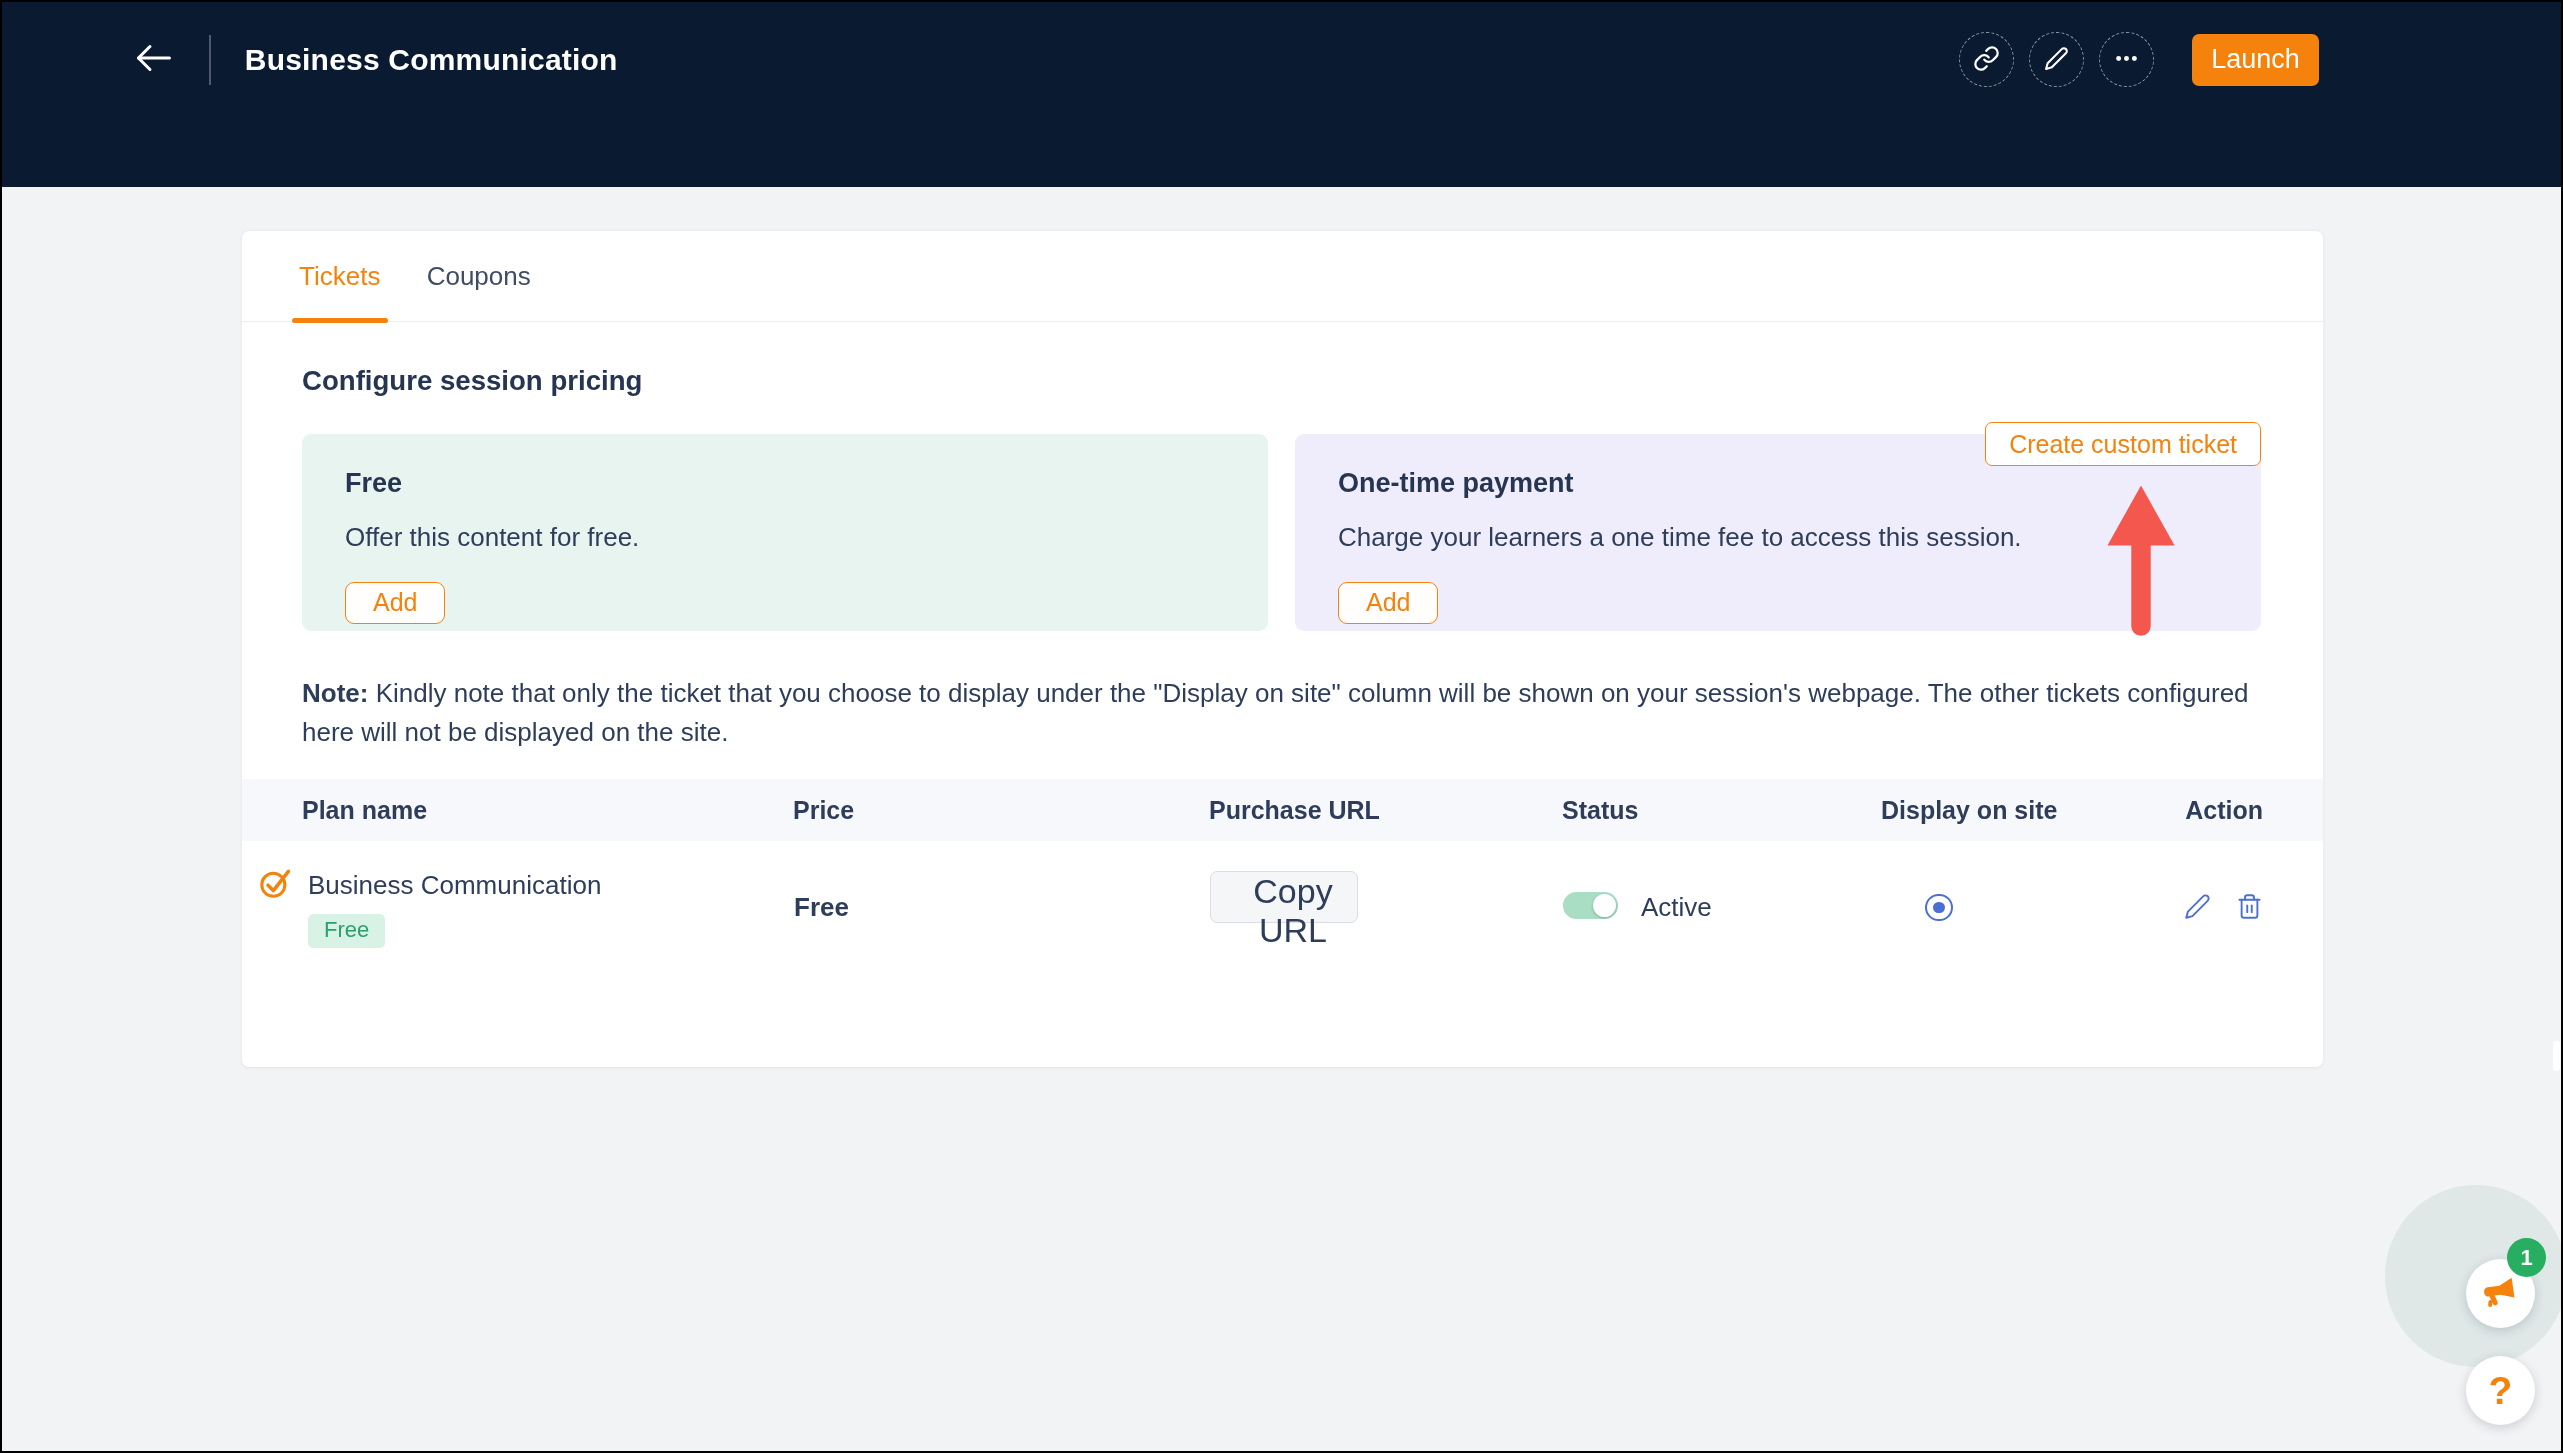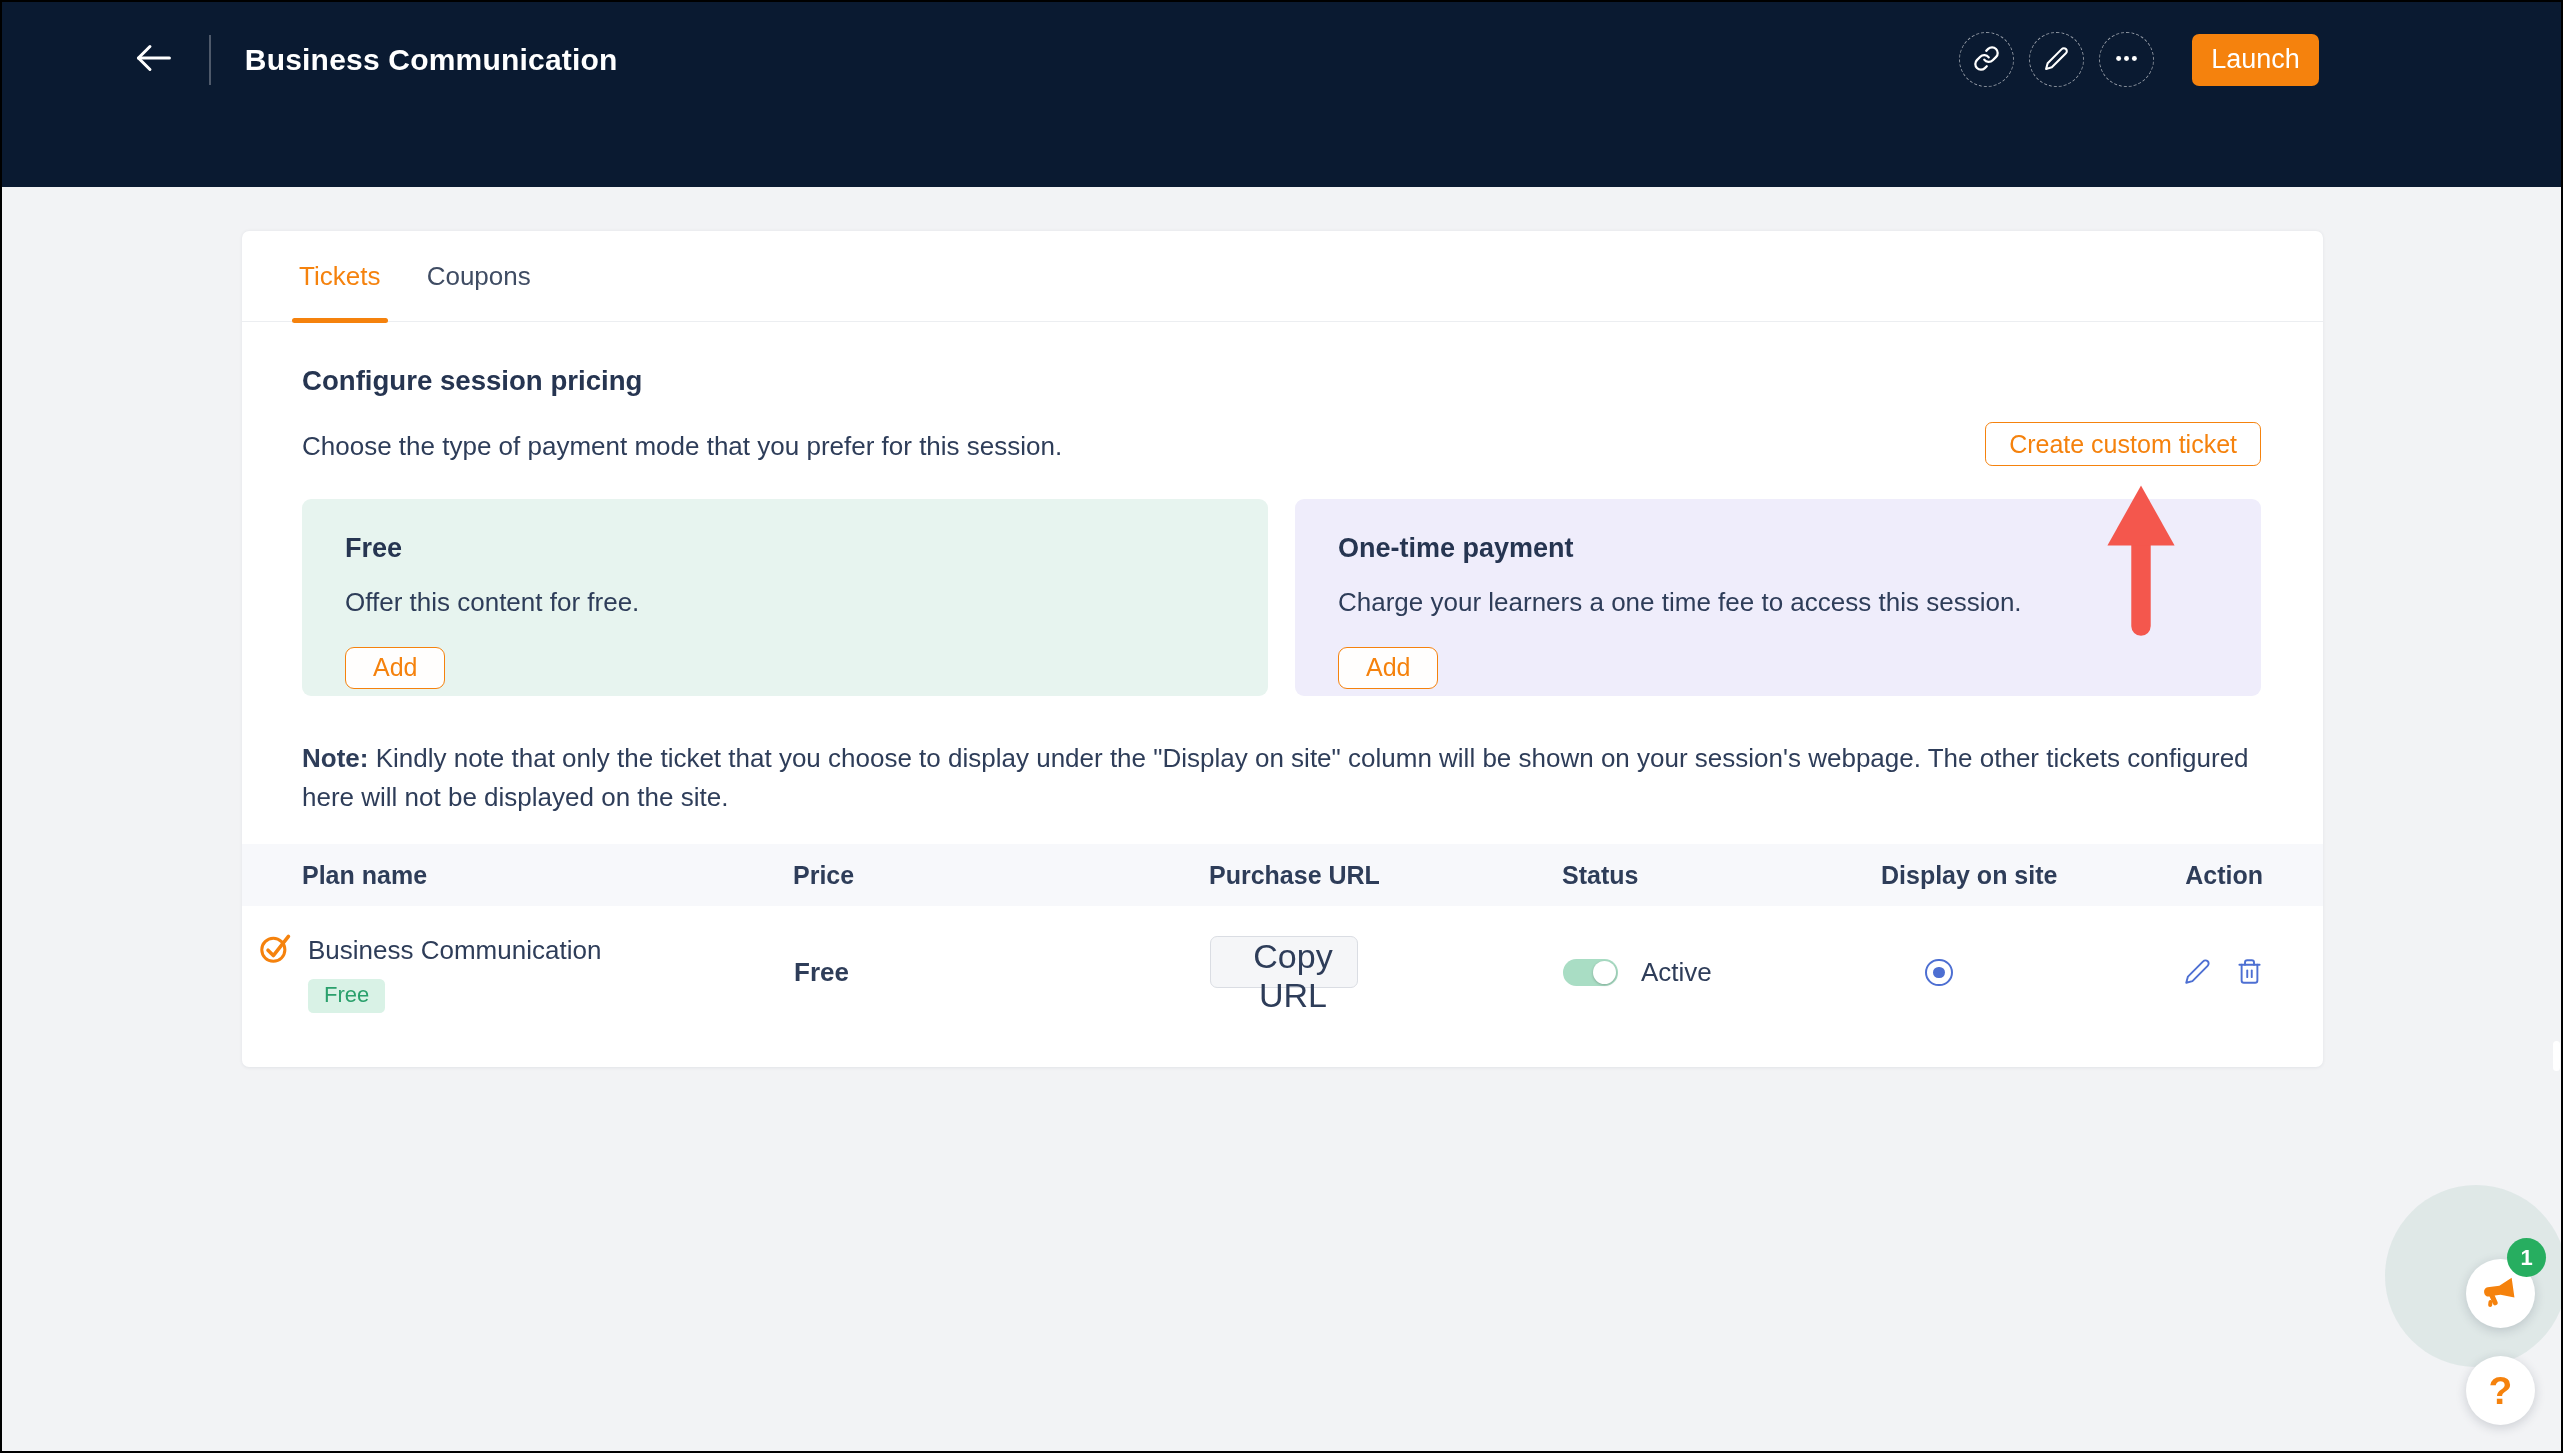--- a/index.html
+++ b/index.html
@@ -78,21 +78,21 @@
           align-items: center; min-height: 133px; padding: 0 60px 0 18px; background: #fff;
           border-radius: 0 0 7.1px 7.1px; }
   .plan-cell { display: flex; gap: 16px; }
   .plan-name { font-size: 26px; color: var(--text); line-height: 36px; }
   .plan-badge { display: inline-block; margin-top: 10.7px; padding: 2.7px 16px 5.3px;
                 background: var(--badge-bg); color: var(--badge-text);
                 border-radius: 5.3px; font-size: 22px; }
   .price-cell { font-size: 26px; font-weight: 700; color: var(--text); }
   .copy-url-btn { width: 148px; height: 52px; background: #f5f6f8; border: 1.8px solid #dadde3;
                   border-radius: 7.1px; font-size: 34px; color: var(--text); padding-left: 18px; }
-  .status-cell { display: flex; align-items: center; gap: 23px; }
+  .status-cell { display: flex; align-items: flex-start; gap: 23px; }
   .toggle { position: relative; width: 55px; height: 27px; border-radius: 13.3px;
             background: var(--toggle-track); border: none; }
   .toggle .knob { position: absolute; top: 1.8px; right: 1.8px; width: 23px; height: 23px;
                   border-radius: 50%; background: #fff; box-shadow: 0 0.9px 2.7px rgba(0,0,0,.25); }
   .status-label { font-size: 26px; color: var(--text); }
   .radio { margin-left: 43px; width: 27.6px; height: 27.6px; border-radius: 50%; background: #fff;
            border: 2.7px solid var(--action-blue); display: flex; align-items: center; justify-content: center; }
   .radio .dot { width: 11.6px; height: 11.6px; border-radius: 50%; background: var(--action-blue); }
   .actions-cell { display: flex; justify-content: flex-end; align-items: center; gap: 25px; }
   .icon-btn { background: none; border: none; display: flex; align-items: center; justify-content: center; }
@@ -162,21 +162,20 @@
 
   <section class="card">
 
     <div class="subtabs">
       <button class="subtab active">Tickets</button>
       <button class="subtab">Coupons</button>
     </div>
 
     <div class="section-head">
       <h2>Configure session pricing</h2>
-      <p class="desc">Choose the type of payment mode that you prefer for this session.</p>
       <button class="create-btn">Create custom ticket</button>
     </div>
 
     <div class="options">
       <div class="option free">
         <h3>Free</h3>
         <p>Offer this content for free.</p>
         <button class="add-btn">Add</button>
       </div>
       <div class="option onetime">

